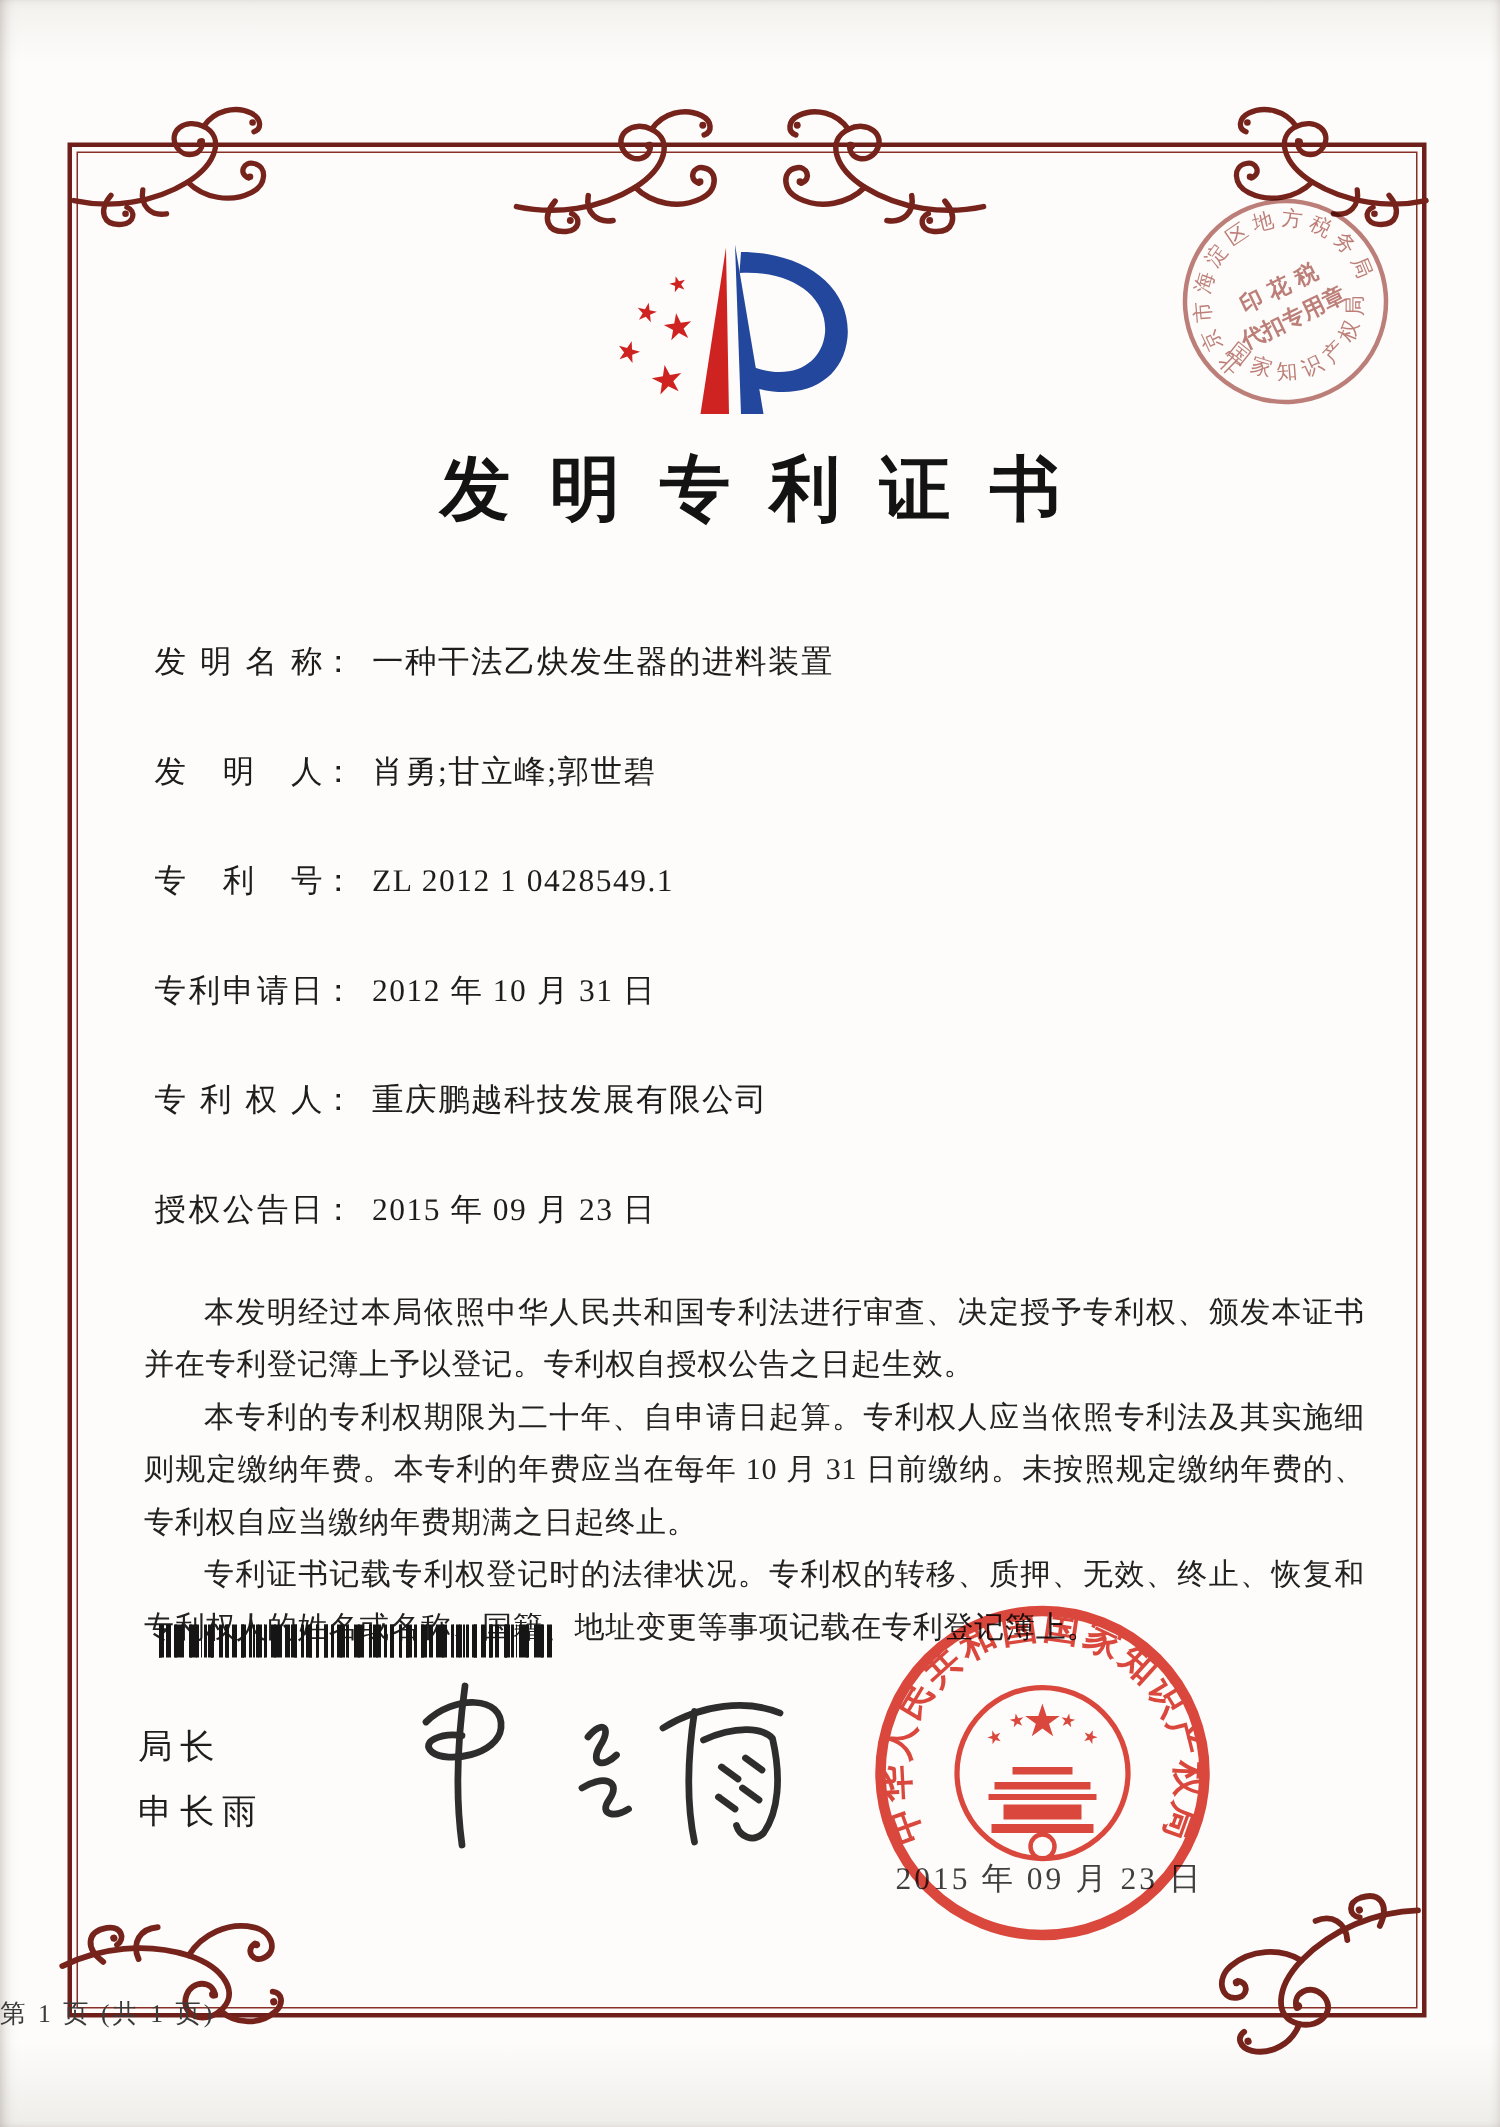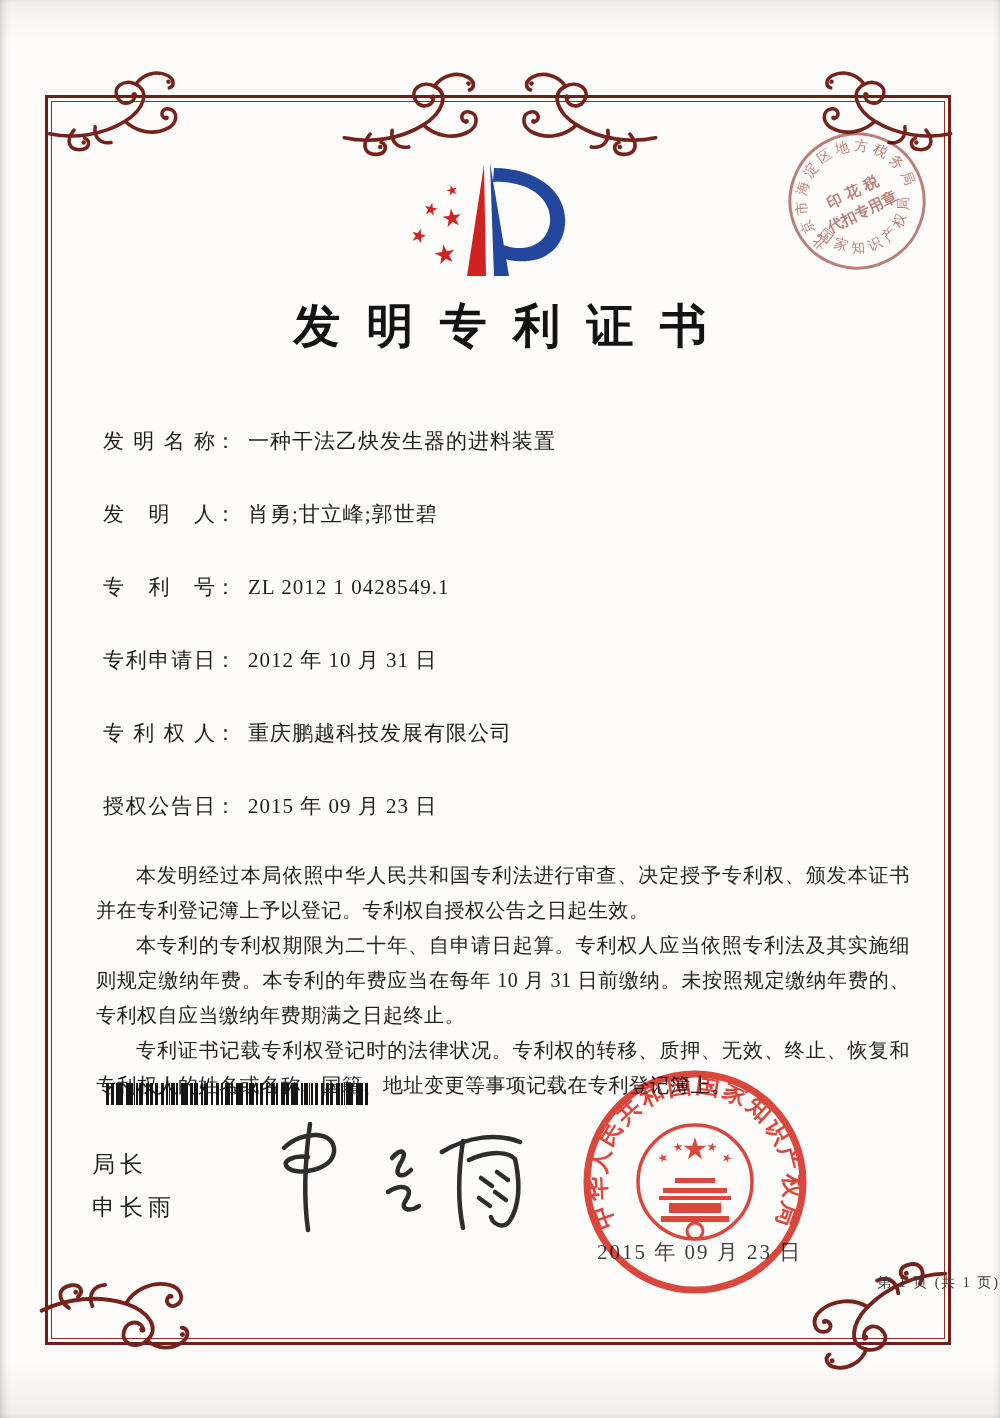--- a/index.html
+++ b/index.html
@@ -63,22 +63,22 @@
   .signature{position:absolute;left:250px;top:1108px;z-index:4;}
   
   .seal-date{
     position:absolute;left:597px;top:1238px;z-index:3;
     font-size:21px;letter-spacing:2px;color:#3f3f3f;white-space:nowrap;
   }
   .main-seal{position:absolute;left:575px;top:1062px;z-index:5;mix-blend-mode:multiply;opacity:.95;}
   .tax-stamp{position:absolute;left:772px;top:116px;z-index:3;transform:rotate(-26deg);mix-blend-mode:multiply;opacity:.85;}
   
   .footer{
-    position:absolute;left:0;right:0;top:1274px;text-align:right;z-index:3;
-    font-size:14px;letter-spacing:2px;color:#3a3a3a;
+    position:absolute;left:0;right:0;top:1331px;text-align:left;z-index:3;
+    font-size:17px;letter-spacing:2px;color:#3a3a3a;
   }
   svg text{font-family:"DejaVu Sans","Liberation Sans",sans-serif;}
 </style>
 </head>
 <body>
 
 <div class="page">
 
   <svg width="0" height="0" style="position:absolute">
     <defs>

